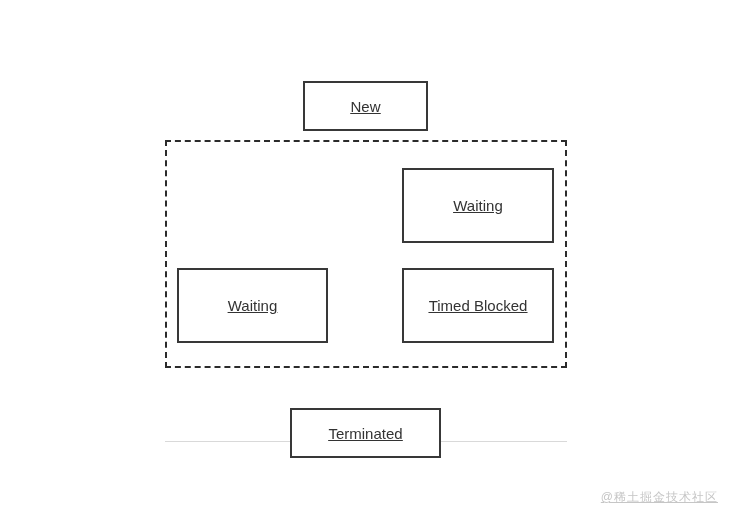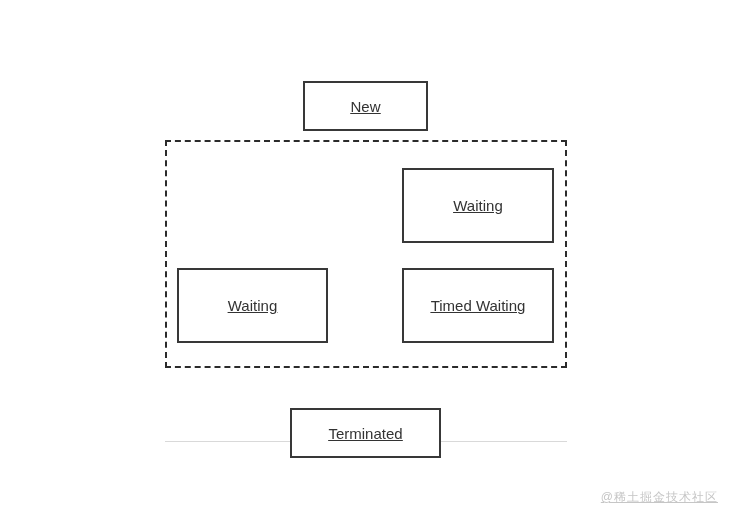--- a/index.html
+++ b/index.html
@@ -73,21 +73,21 @@
 
   <div class="node node-blocked">
     <span>Waiting</span>
   </div>
 
   <div class="node node-waiting">
     <span>Waiting</span>
   </div>
 
   <div class="node node-timed">
-    <span>Timed Waiting</span>
+    <span>Timed Blocked</span>
   </div>
 
   <div class="divider-line"></div>
 
   <div class="node node-terminated">
     <span>Terminated</span>
   </div>
 
   <div class="watermark">@稀土掘金技术社区</div>
 

